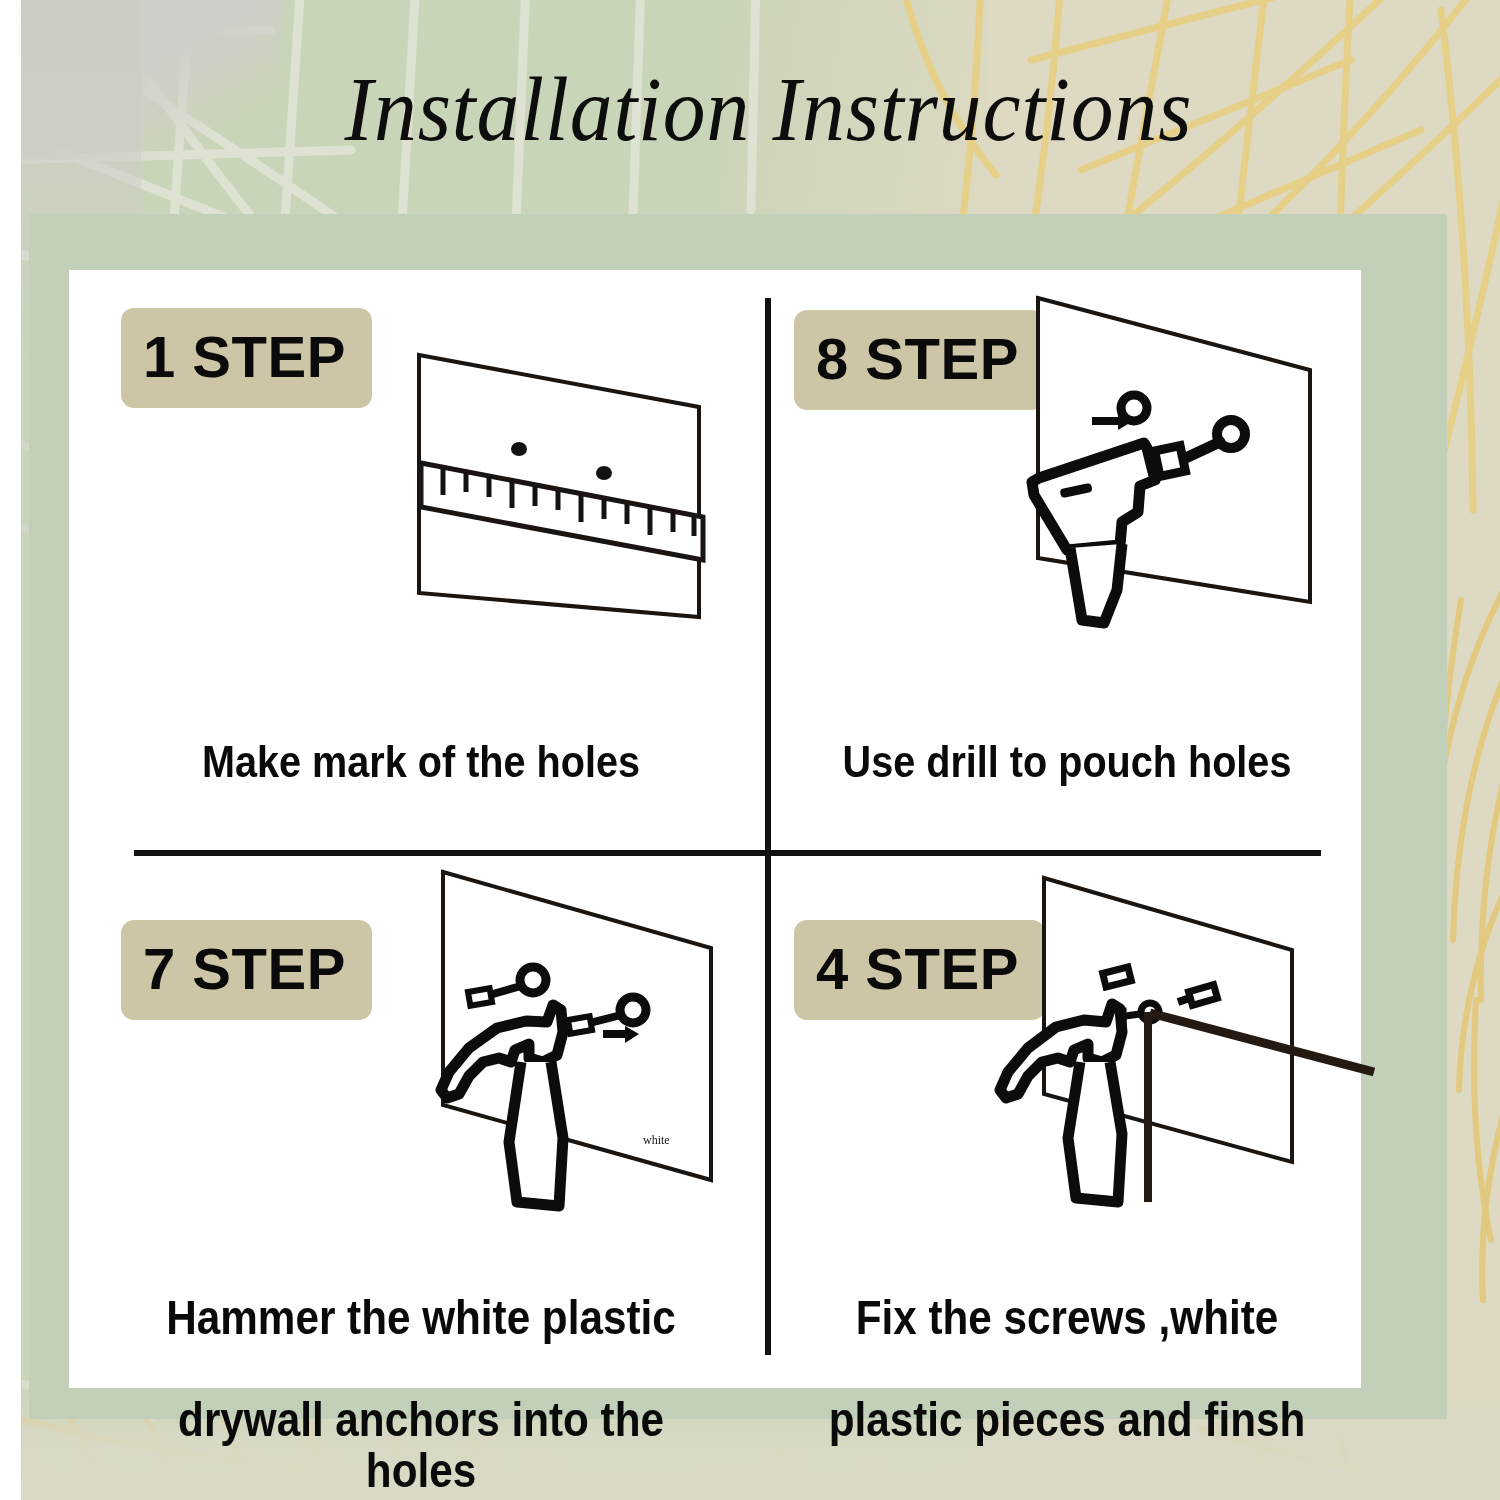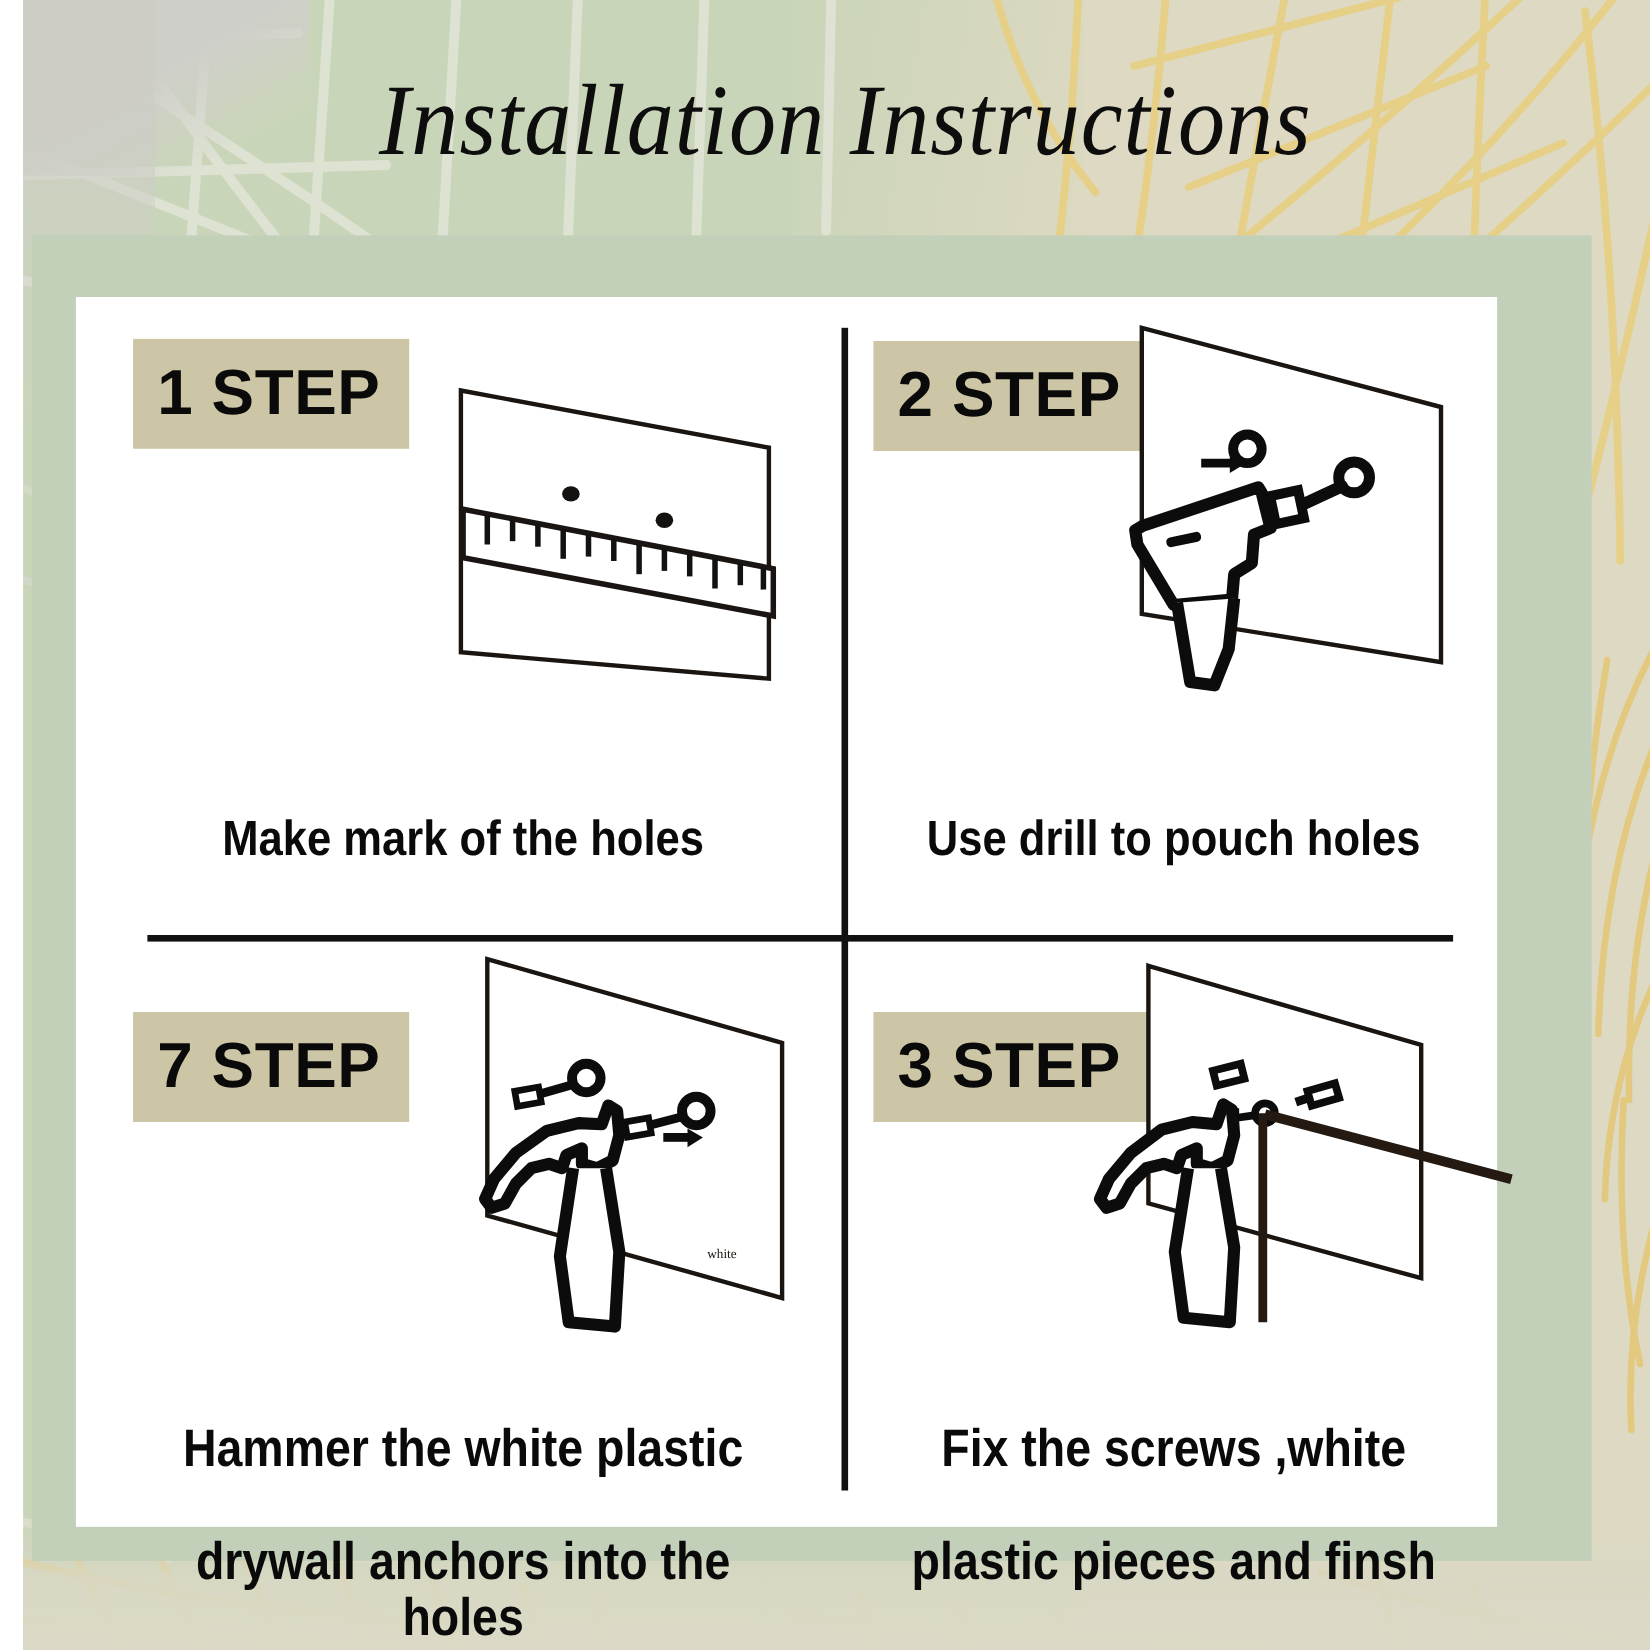--- a/index.html
+++ b/index.html
@@ -127,20 +127,21 @@
     background: #cdc6a6;
     color: #0a0a0a;
     font-family: "Liberation Sans", sans-serif;
     font-weight: 700;
     font-size: 58px;
     line-height: 1;
     display: flex;
     align-items: center;
     padding: 20px 26px 22px 22px;
     letter-spacing: 0.5px;
+    border-radius: 13px;
   }
   #badge-1 { left: 40px;  top: 18px; }
   #badge-2 { left: 17px;  top: 20px; }
   #badge-3 { left: 40px;  top: 58px; }
   #badge-4 { left: 17px;  top: 58px; }
 
   .art {
     position: absolute;
   }
   #art-1 { left: 330px; top: 55px;  width: 300px; height: 305px; }
@@ -306,21 +307,21 @@
       <ellipse cx="108" cy="104" rx="8" ry="7" fill="#141210"></ellipse>
       <ellipse cx="193" cy="128" rx="8" ry="7" fill="#141210"></ellipse>
     </svg>
 
     <div class="caption" id="caption-1">
       <span class="cap-line">Make mark of the holes</span>
     </div>
   </div>
 
   <div class="cell" id="cell-2">
-    <div class="step-badge" id="badge-2">2 STEP</div>
+    <div class="step-badge" id="badge-2">8 STEP</div>
 
     <svg class="art" id="art-2" viewBox="0 0 350 340">
 
       <polygon points="46,8 318,80 318,312 46,268" fill="#ffffff" stroke="#1a1510" stroke-width="4"></polygon>
 
       <g>
         <circle cx="142" cy="118" r="13" fill="none" stroke="#0c0c0c" stroke-width="9"></circle>
         <line x1="100" y1="131" x2="128" y2="131" stroke="#0c0c0c" stroke-width="8"></line>
         <polygon points="126,122 141,131 126,140" fill="#0c0c0c"></polygon>
       </g>
@@ -409,21 +410,21 @@
       <text x="232" y="282" font-family="Liberation Serif, serif" font-size="12" fill="#1a1510">white</text>
     </svg>
 
     <div class="caption" id="caption-3">
       <span class="cap-line">Hammer the white plastic</span>
       <span class="cap-line">drywall anchors into the holes</span>
     </div>
   </div>
 
   <div class="cell" id="cell-4">
-    <div class="step-badge" id="badge-4">3 STEP</div>
+    <div class="step-badge" id="badge-4">4 STEP</div>
 
     <svg class="art" id="art-4" viewBox="0 0 400 345">
 
       <polygon points="62,6 310,78 310,290 62,222" fill="#ffffff" stroke="#1a1510" stroke-width="4"></polygon>
 
       <rect x="122" y="98" width="26" height="14" fill="#ffffff" stroke="#0c0c0c" stroke-width="7" transform="rotate(-14 135 105)"></rect>
 
       <g>
         <line x1="196" y1="130" x2="232" y2="118" stroke="#0c0c0c" stroke-width="8"></line>
         <rect x="208" y="116" width="26" height="14" fill="#ffffff" stroke="#0c0c0c" stroke-width="7" transform="rotate(-16 221 123)"></rect>

